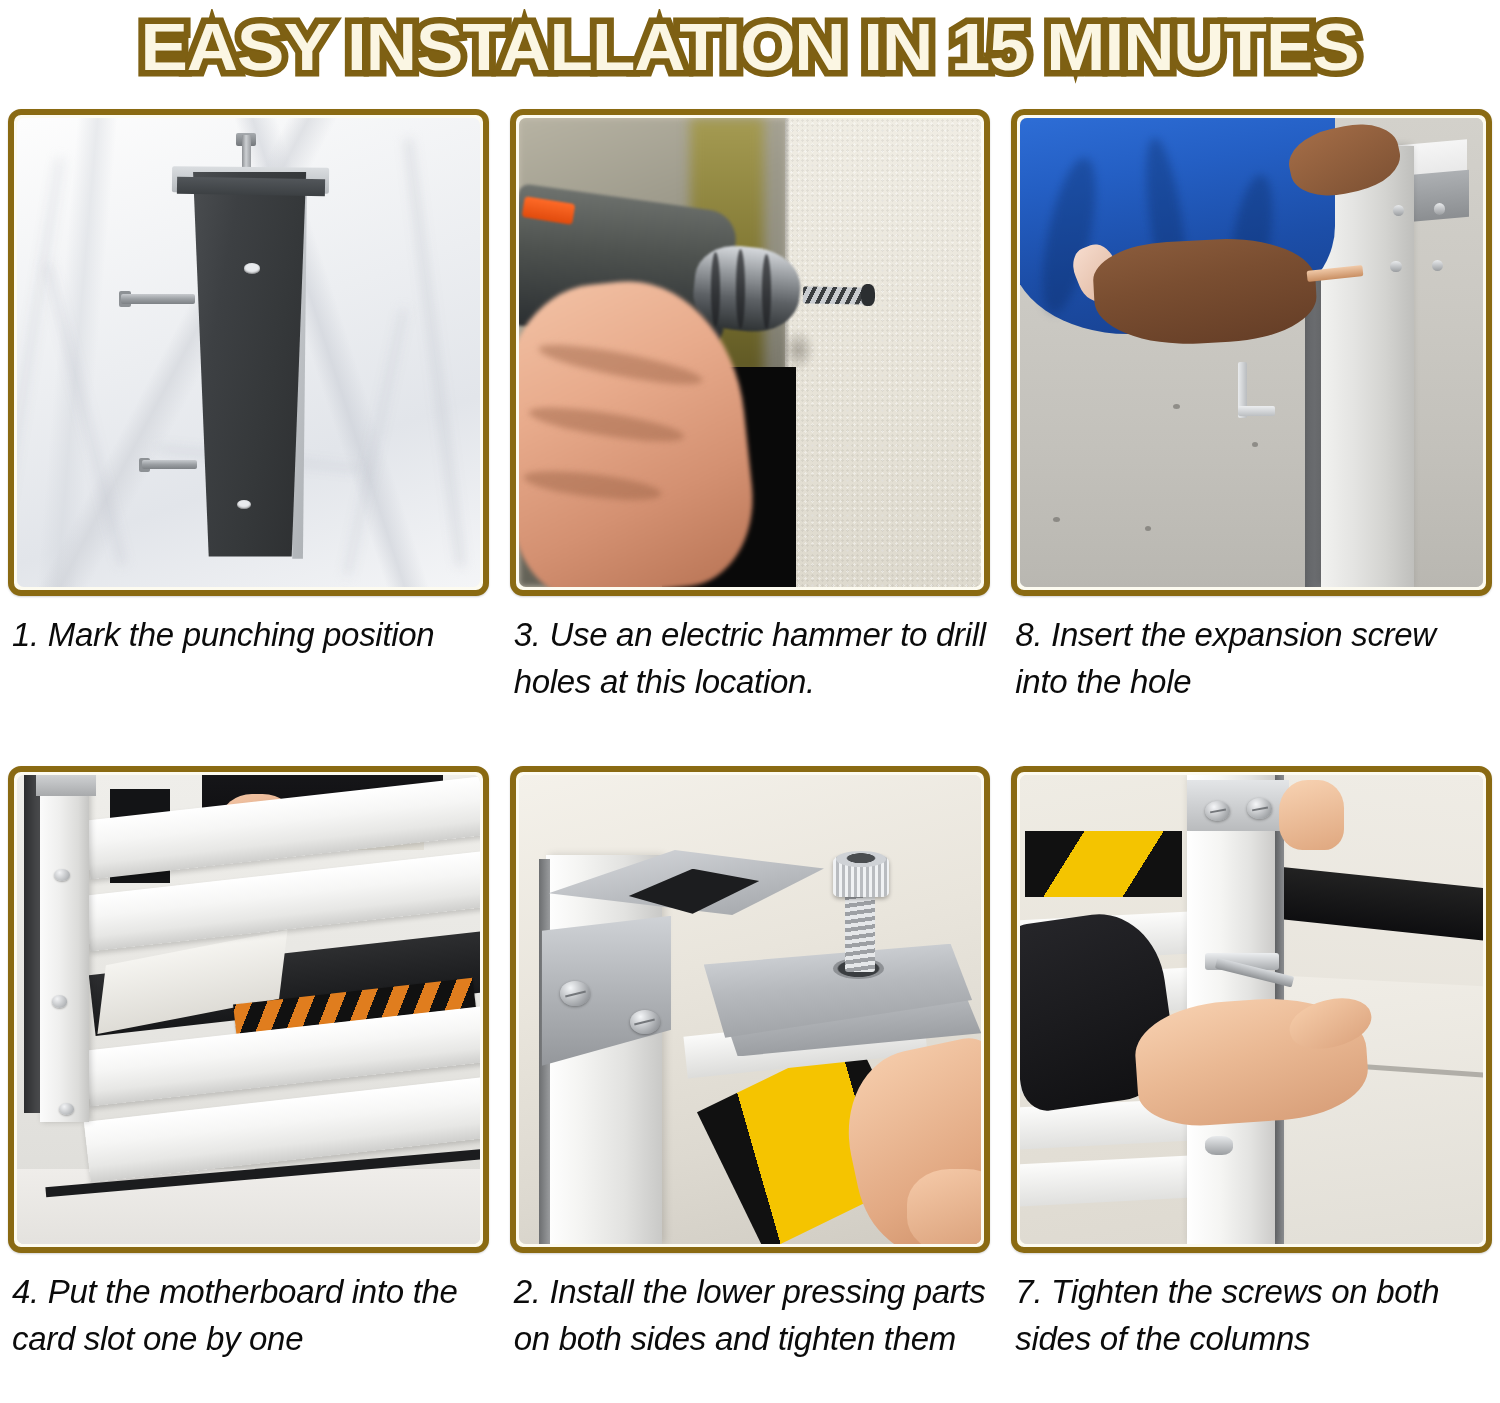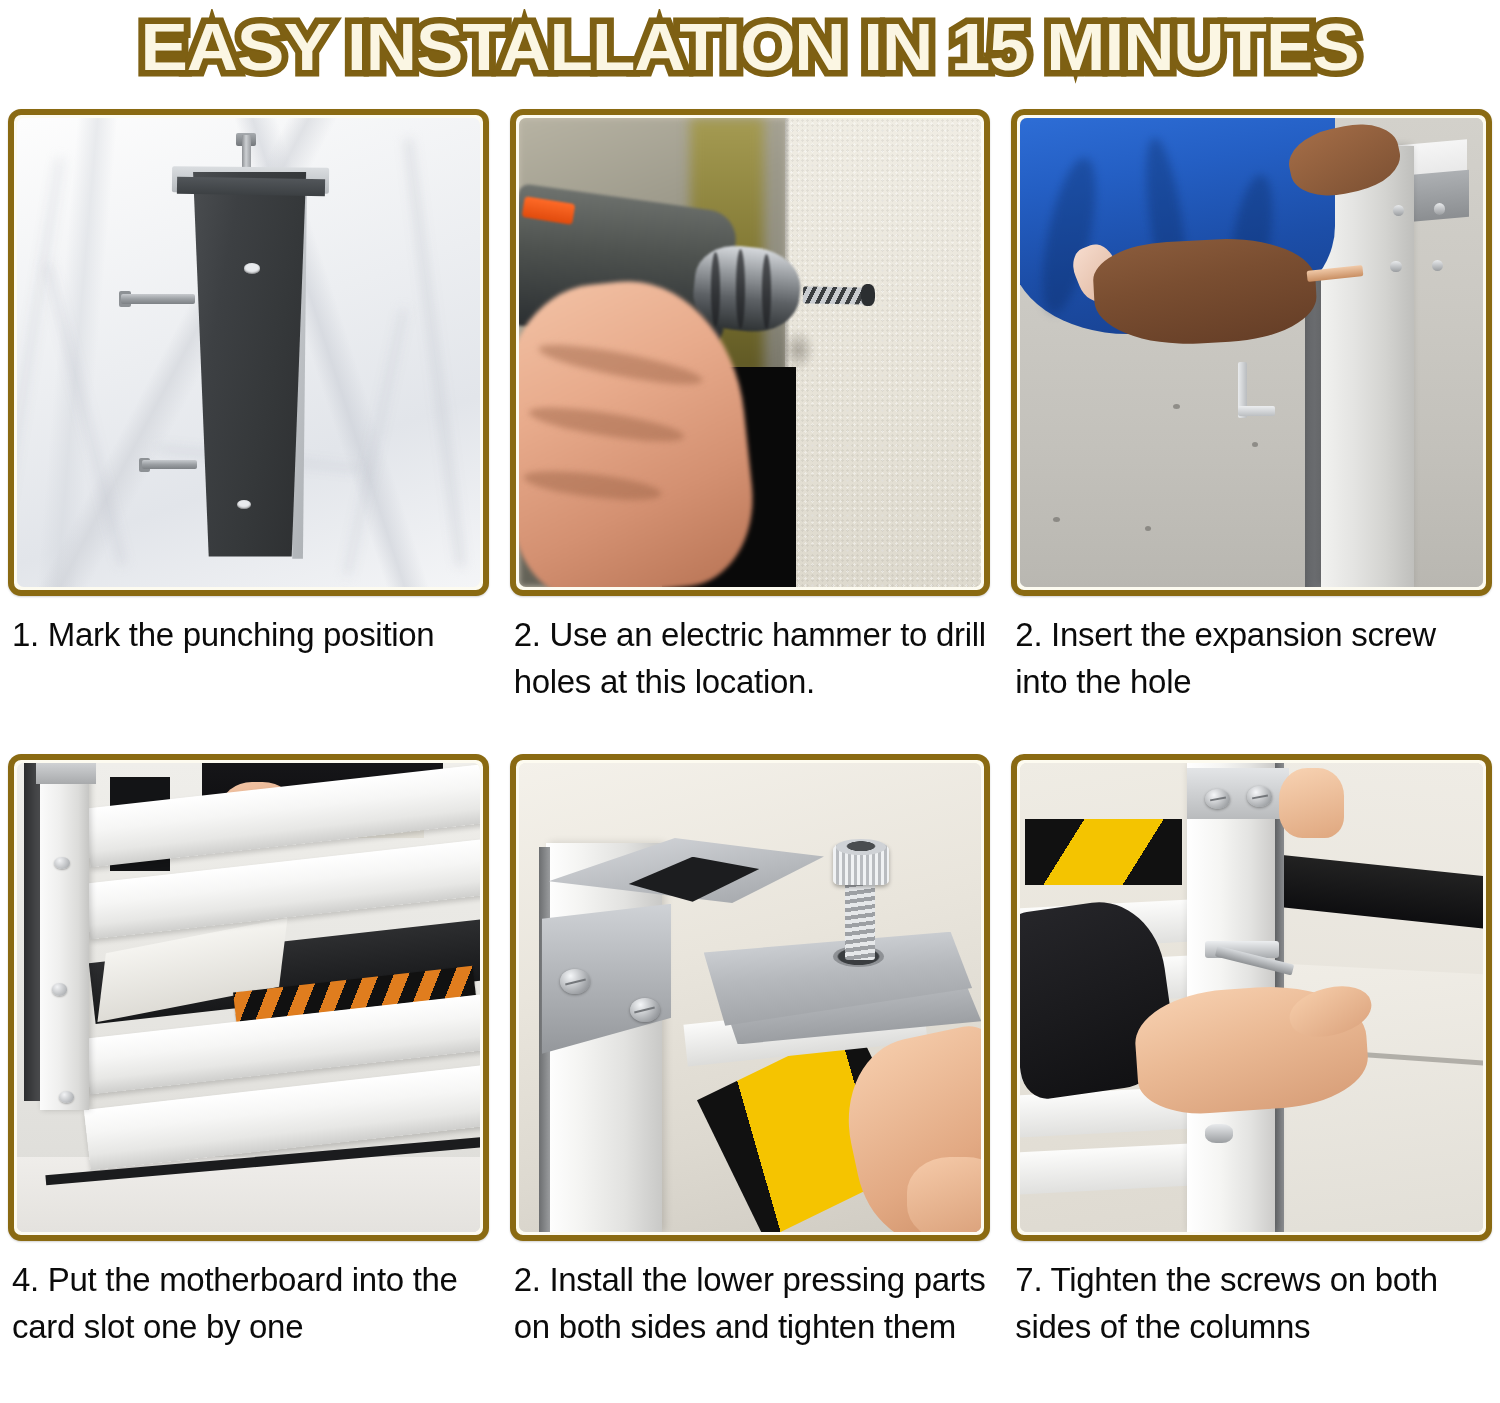--- a/index.html
+++ b/index.html
@@ -35,23 +35,24 @@
 
   
   .grid{
     width:1500px;
     padding:17px 8px;
     box-sizing:border-box;
     display:grid;
     grid-template-columns:repeat(3,1fr);
     column-gap:21px;
     row-gap:0px;
+    font-style:italic;
   }
   .cell{display:flex;flex-direction:column;}
-  .row2 .cell{margin-top:0;}
+  .row2 .cell{margin-top:12px;}
 
   .photo-frame{
     position:relative;
     width:100%;
     height:487px;
     border:6px solid #8A6A12;
     border-radius:13px;
     box-sizing:border-box;
     background:#FDFBF0;
     padding:3px;
@@ -646,21 +647,21 @@
         <div class="chuck-ring cr3"></div>
         <div class="bit"></div>
         <div class="bit-tip"></div>
         <div class="dust"></div>
         <div class="hand"></div>
         <div class="finger fg1"></div>
         <div class="finger fg2"></div>
         <div class="finger fg3"></div>
       </div>
     </div>
-    <div class="caption">2. Use an electric hammer to drill holes at this location.</div>
+    <div class="caption">3. Use an electric hammer to drill holes at this location.</div>
   </div>
 
   <div class="cell">
     <div class="photo-frame">
       <div class="photo p3">
         <div class="floor"></div>
         <div class="floor-spec s1"></div>
         <div class="floor-spec s2"></div>
         <div class="floor-spec s3"></div>
         <div class="floor-spec s4"></div>
@@ -678,21 +679,21 @@
         <div class="shirt-fold sf2"></div>
         <div class="shirt-fold sf3"></div>
         <div class="cuff"></div>
         <div class="arm"></div>
         <div class="hand2"></div>
         <div class="tool"></div>
         <div class="allen"></div>
         <div class="allen2"></div>
       </div>
     </div>
-    <div class="caption">2. Insert the expansion screw into the hole</div>
+    <div class="caption">8. Insert the expansion screw into the hole</div>
   </div>
 </div>
 
 <div class="grid row2">
 
   <div class="cell">
     <div class="photo-frame">
       <div class="photo p4">
         <div class="bg"></div>
         <div class="bg-wall"></div>

